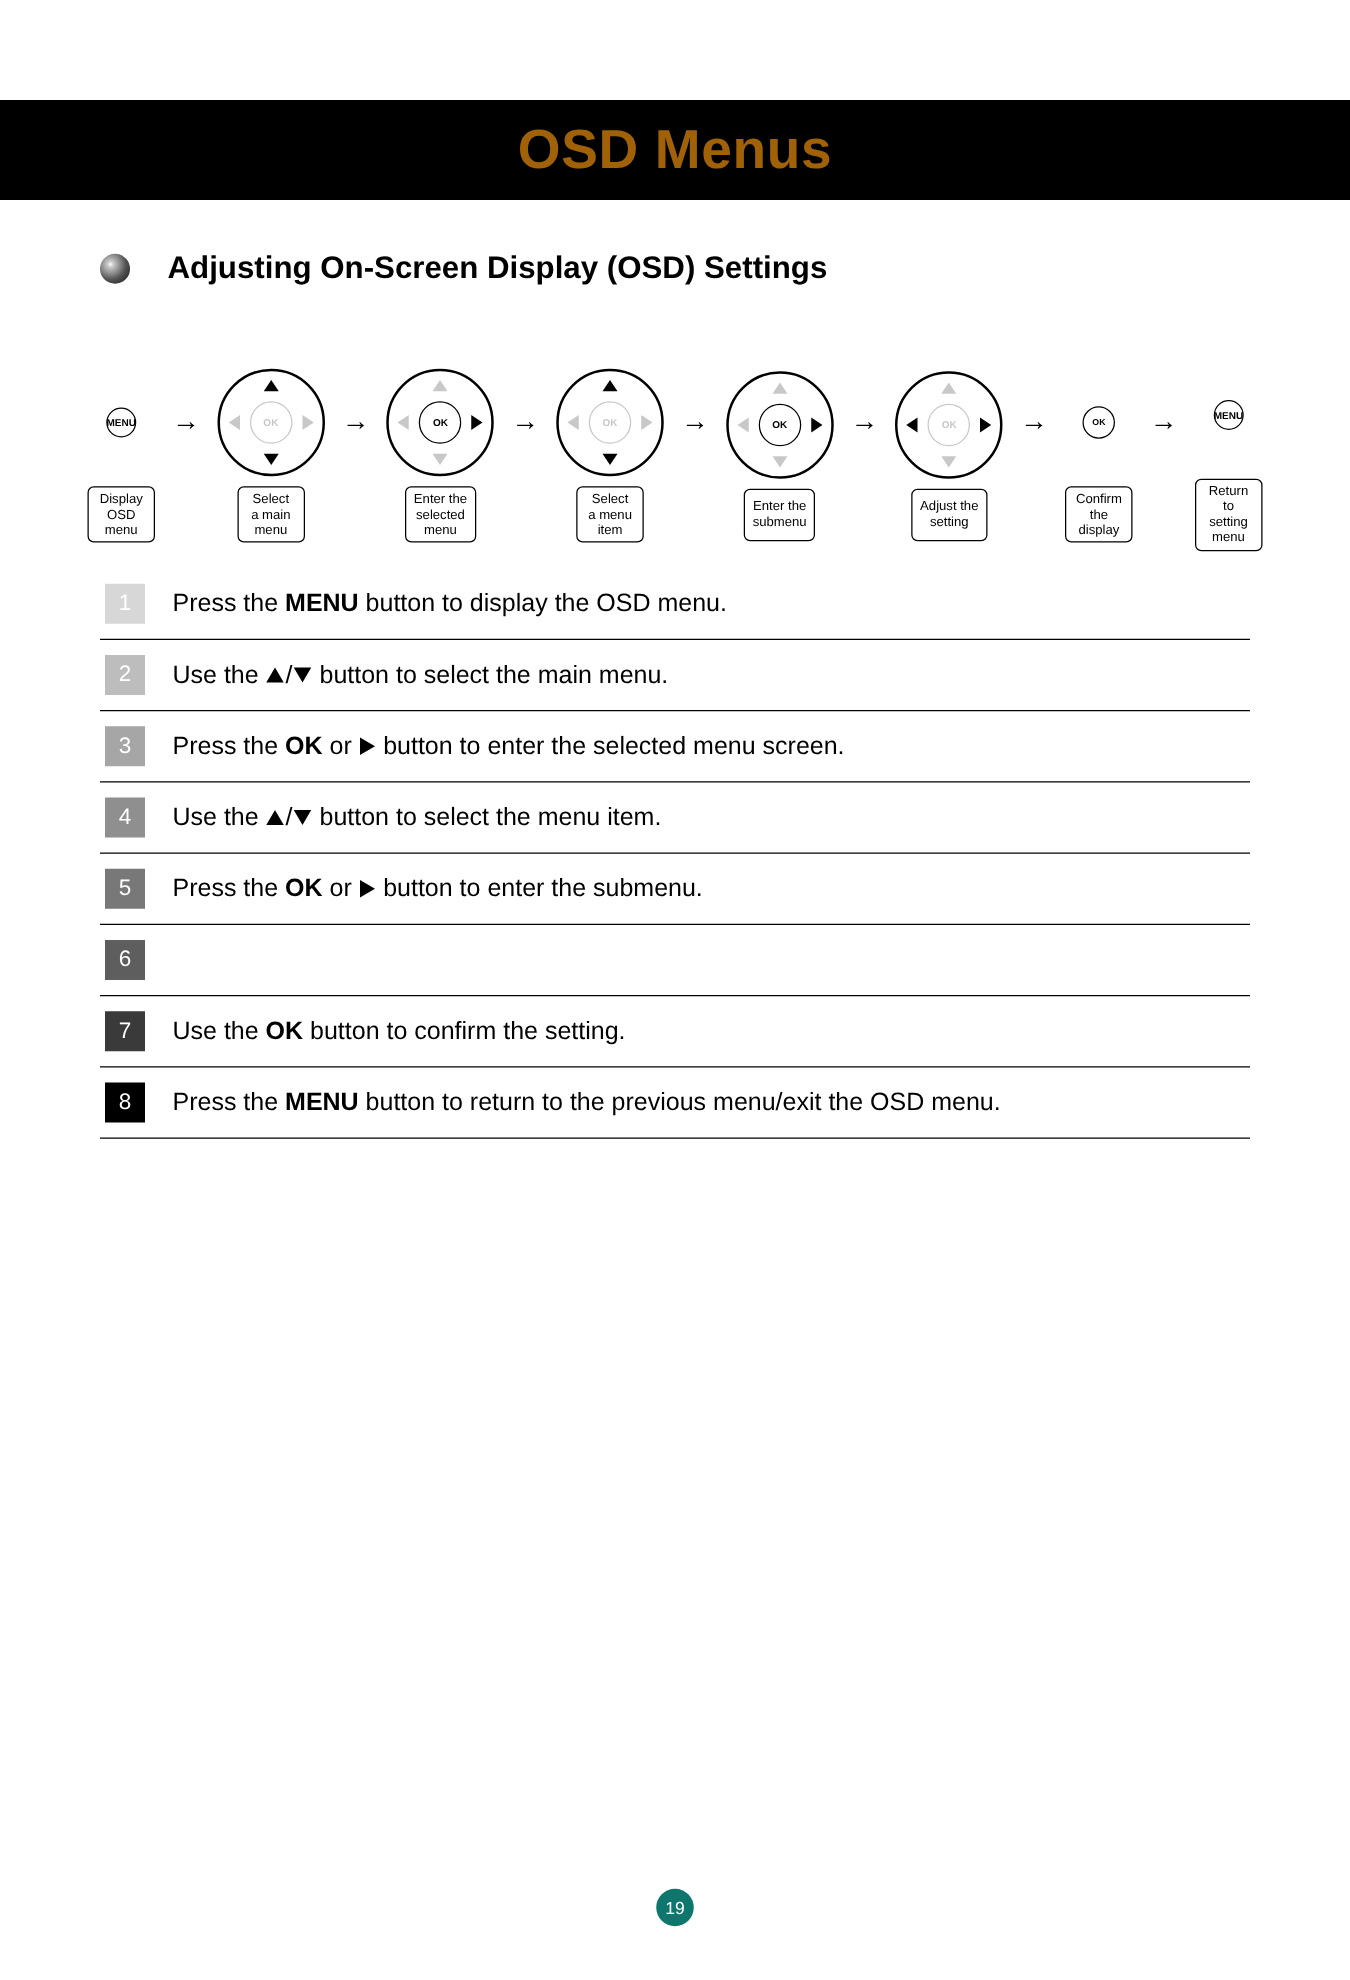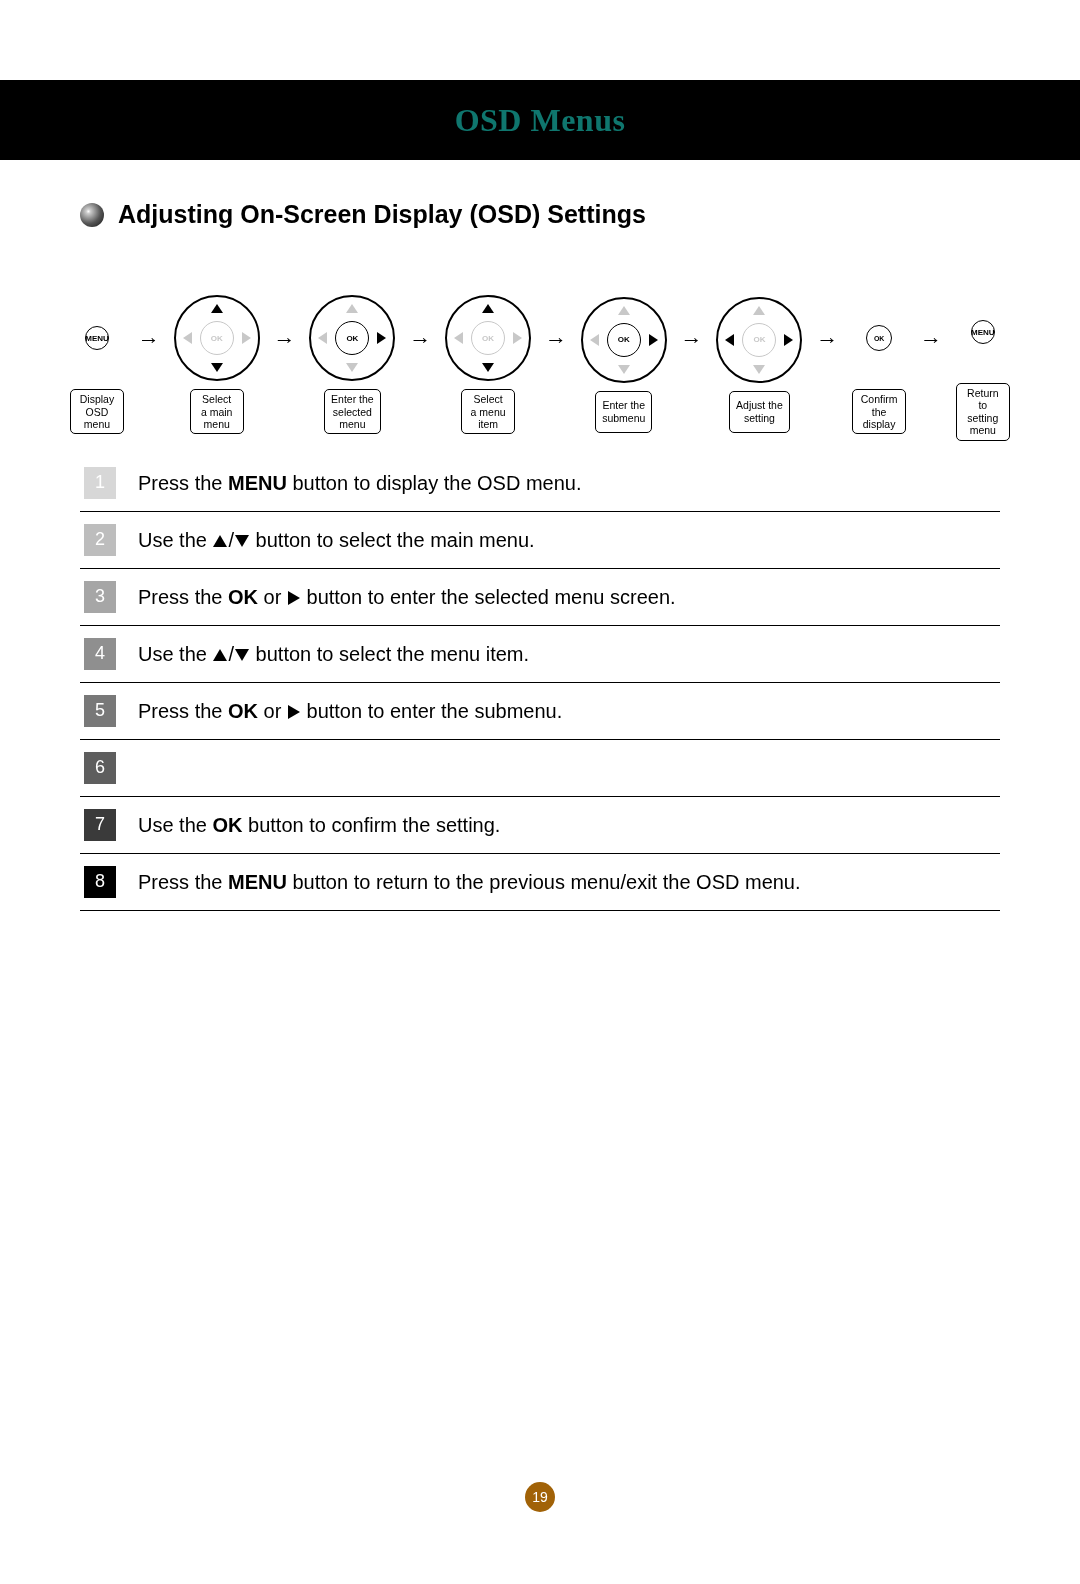--- a/index.html
+++ b/index.html
@@ -1,24 +1,24 @@
 <!DOCTYPE html>
 <html><head>
 <meta charset="utf-8">
 <style>
   * { box-sizing: border-box; margin: 0; padding: 0; }
   html, body { width: 1080px; height: 1584px; background: #fff; font-family: Arial, Helvetica, sans-serif; color: #000; }
   .page { width: 1080px; height: 1584px; position: relative; padding: 80px 70px 60px 70px; }
 
   .title-banner { position: absolute; left: 0; right: 0; top: 80px; height: 80px; background: #000; display: flex; align-items: center; justify-content: center; }
-  .title-banner h1 { color: #0f766e; font-family: Liberation Serif, serif; font-weight: bold; font-size: 32px; letter-spacing: 0.5px; }
+  .title-banner h1 { color: #a16207; font-family: Liberation Sans, sans-serif; font-weight: bold; font-size: 44px; letter-spacing: 0.5px; }
 
   .content { position: absolute; left: 80px; right: 80px; top: 200px; }
 
-  .section-head { display: flex; align-items: center; gap: 14px; margin-bottom: 60px; }
+  .section-head { display: flex; align-items: center; gap: 30px; margin-bottom: 60px; }
   .bullet { width: 24px; height: 24px; border-radius: 50%; background: radial-gradient(circle at 35% 35%, #fff 0%, #ccc 10%, #555 55%, #111 100%); flex: 0 0 auto; }
   .section-head h2 { font-size: 25px; font-weight: bold; }
 
   
   .flow { display: flex; align-items: center; justify-content: space-between; margin: 0 -10px 14px -10px; }
   .flow-col { display: flex; flex-direction: column; align-items: center; gap: 8px; }
   .arrow { font-size: 22px; line-height: 1; color: #000; padding: 0 2px; transform: translateY(-28px); }
 
   .btn-round { width: 26px; height: 26px; border-radius: 50%; border: 1.5px solid #000; display: flex; align-items: center; justify-content: center; font-size: 7px; font-weight: bold; background: #fff; }
   .btn-round.small { width: 24px; height: 24px; font-size: 8px; }
@@ -53,21 +53,21 @@
   .shade-7 { background:#3a3a3a; }
   .shade-8 { background:#000000; }
   .step-text { font-size:20px; line-height:1.3; }
   .step-text .b { font-weight:bold; }
   .tri-inline { display:inline-block; width:0; height:0; vertical-align:middle; margin:0 1px; }
   .tri-inline.up    { border-left:7px solid transparent; border-right:7px solid transparent; border-bottom:12px solid #000; }
   .tri-inline.down  { border-left:7px solid transparent; border-right:7px solid transparent; border-top:12px solid #000; }
   .tri-inline.left  { border-top:7px solid transparent; border-bottom:7px solid transparent; border-right:12px solid #000; }
   .tri-inline.right { border-top:7px solid transparent; border-bottom:7px solid transparent; border-left:12px solid #000; }
 
-  .page-num { position:absolute; left:50%; bottom:72px; transform:translateX(-50%); width:30px; height:30px; border-radius:50%; background:#a16207; color:#fff; display:flex; align-items:center; justify-content:center; font-size:14px;margin-top:36px; }
+  .page-num { position:absolute; left:50%; bottom:43px; transform:translateX(-50%); width:30px; height:30px; border-radius:50%; background:#0f766e; color:#fff; display:flex; align-items:center; justify-content:center; font-size:14px;margin-top:36px; }
 </style>
 </head>
 <body>
 
 <div class="page">
 
   <div class="title-banner">
     <h1>OSD Menus</h1>
   </div>
 

